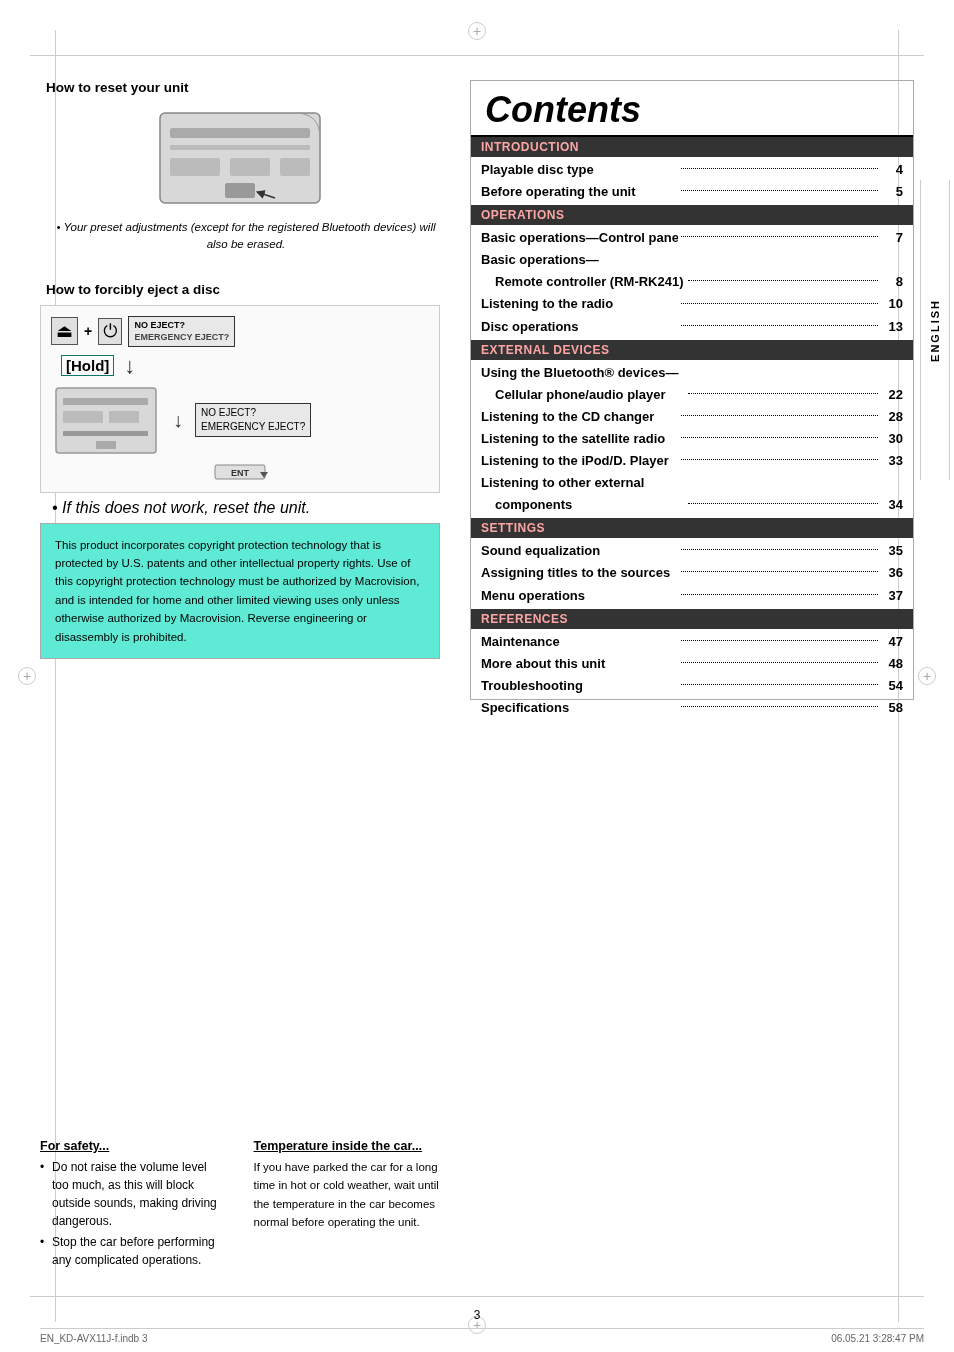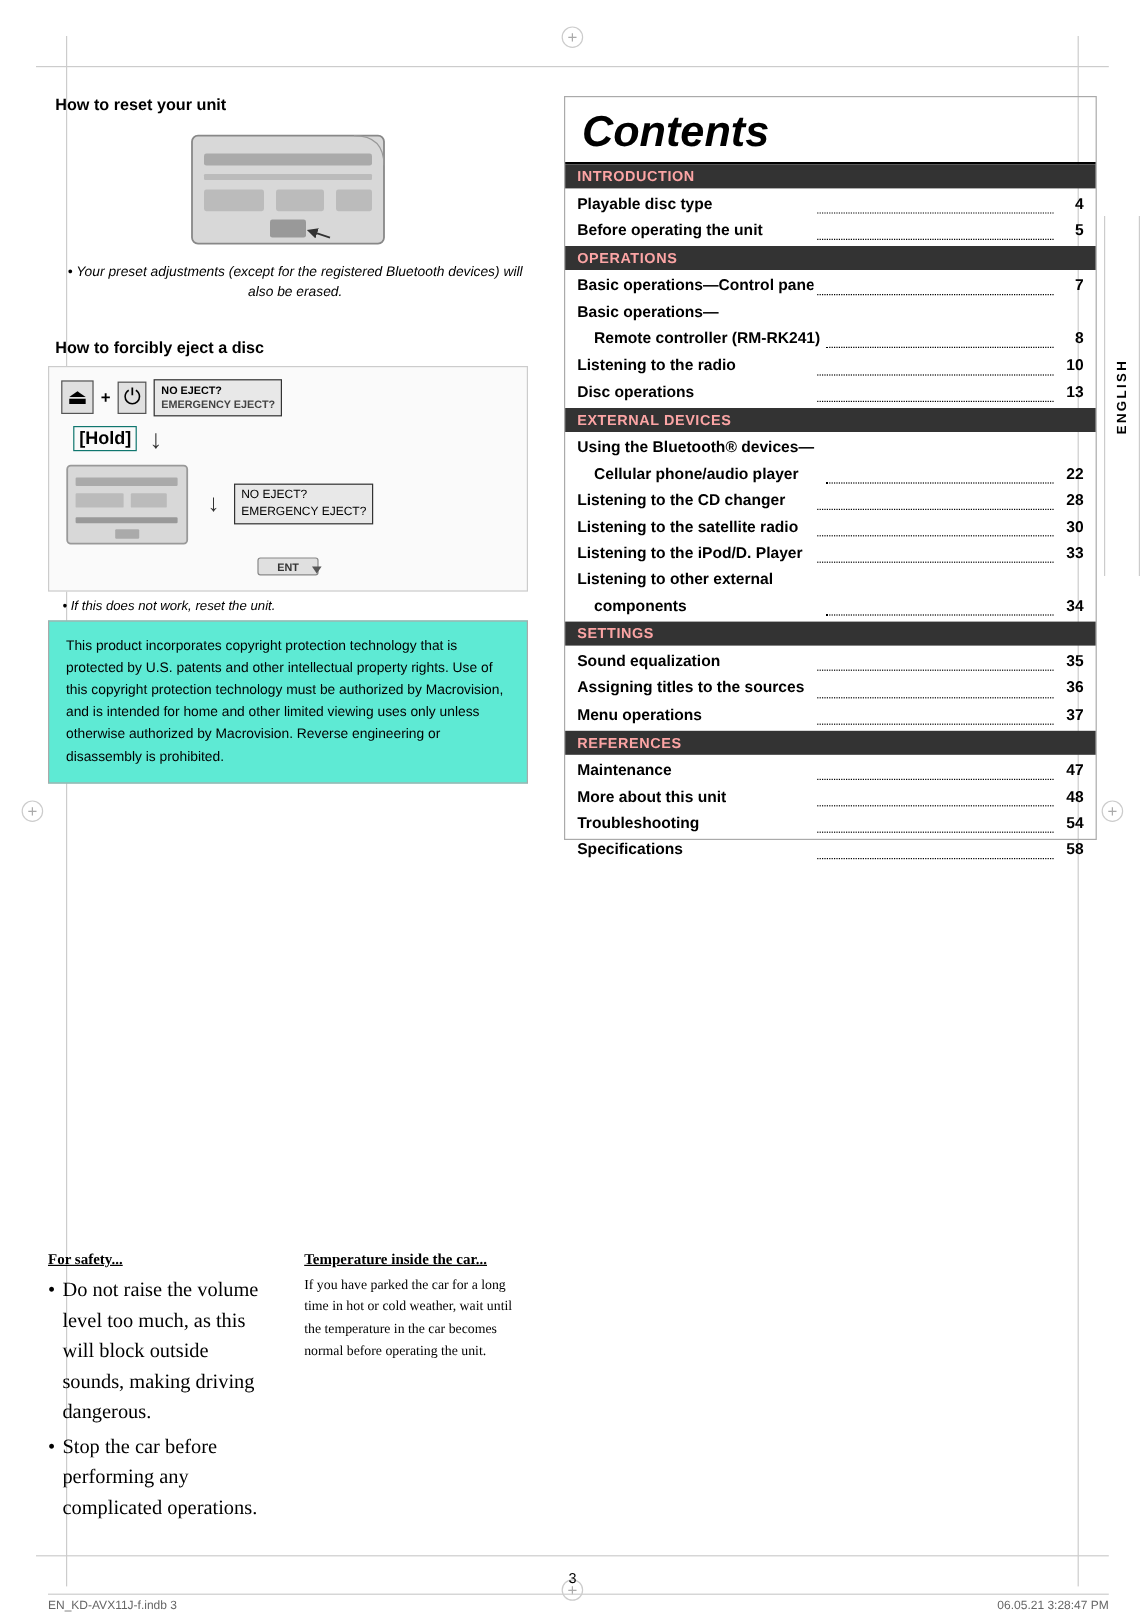--- a/index.html
+++ b/index.html
@@ -115,21 +115,21 @@
     .eject-label-box .line2 { font-weight: bold; font-size: 9px; color: #444; }
     .eject-label-box2 {
       border: 1px solid #333;
       background: #e8e8e8;
       padding: 2px 5px;
       font-size: 10px;
       line-height: 1.4;
       align-self: center;
     }
     .eject-note {
-      font-size: 11px;
+      font-size: 16px;
       font-style: italic;
       margin: 6px 0 6px 12px;
     }
     
     .copyright-box {
       border: 1px solid #aaa;
       padding: 12px 14px;
       font-size: 11.5px;
       line-height: 1.6;
       background: #5eead4;
@@ -142,21 +142,21 @@
       font-size: 12.5px;
       font-weight: bold;
       text-decoration: underline;
       margin-bottom: 5px;
     }
     .safety-section ul {
       list-style: none;
       padding: 0;
     }
     .safety-section ul li {
-      font-size: 17px;
+      font-size: 12px;
       line-height: 1.5;
       padding-left: 12px;
       position: relative;
       margin-bottom: 3px;
     }
     .safety-section ul li::before {
       content: '•';
       position: absolute;
       left: 0;
     }
@@ -185,21 +185,21 @@
       font-weight: bold;
       padding: 3px 10px;
       letter-spacing: 0.5px;
       margin: 0;
     }
     .toc-entries {
       padding: 2px 10px;
     }
     .toc-entry {
       display: flex;
-      align-items: flex-end;
+      align-items: center;
       font-size: 13px;
       line-height: 1.7;
     }
     .toc-entry.bold-entry {
       font-weight: bold;
     }
     .toc-entry.indent {
       padding-left: 14px;
     }
     .toc-entry-label {
@@ -430,21 +430,21 @@
         </div>
         <p class="eject-note">
           <em>• <span>If this does not work, reset the unit.</span></em>
         </p>
 
         <div class="copyright-box">
           <p>This product incorporates copyright protection technology that is protected by U.S. patents and other intellectual property rights. Use of this copyright protection technology must be authorized by Macrovision, and is intended for home and other limited viewing uses only unless otherwise authorized by Macrovision. Reverse engineering or disassembly is prohibited.</p>
         </div>
       </div>
 
-      <div style="display:flex; gap:27px; margin-top: auto; padding-top: 10px; font-family: Liberation Serif, serif;">
+      <div style="display:flex; gap:27px; margin-top: auto; padding-top: 10px;">
         <div class="safety-section">
           <h4>For safety...</h4>
           <ul>
             <li>Do not raise the volume level too much, as this will block outside sounds, making driving dangerous.</li>
             <li>Stop the car before performing any complicated operations.</li>
           </ul>
         </div>
         <div class="temp-section">
           <h4>Temperature inside the car...</h4>
           <p>If you have parked the car for a long time in hot or cold weather, wait until the temperature in the car becomes normal before operating the unit.</p>

